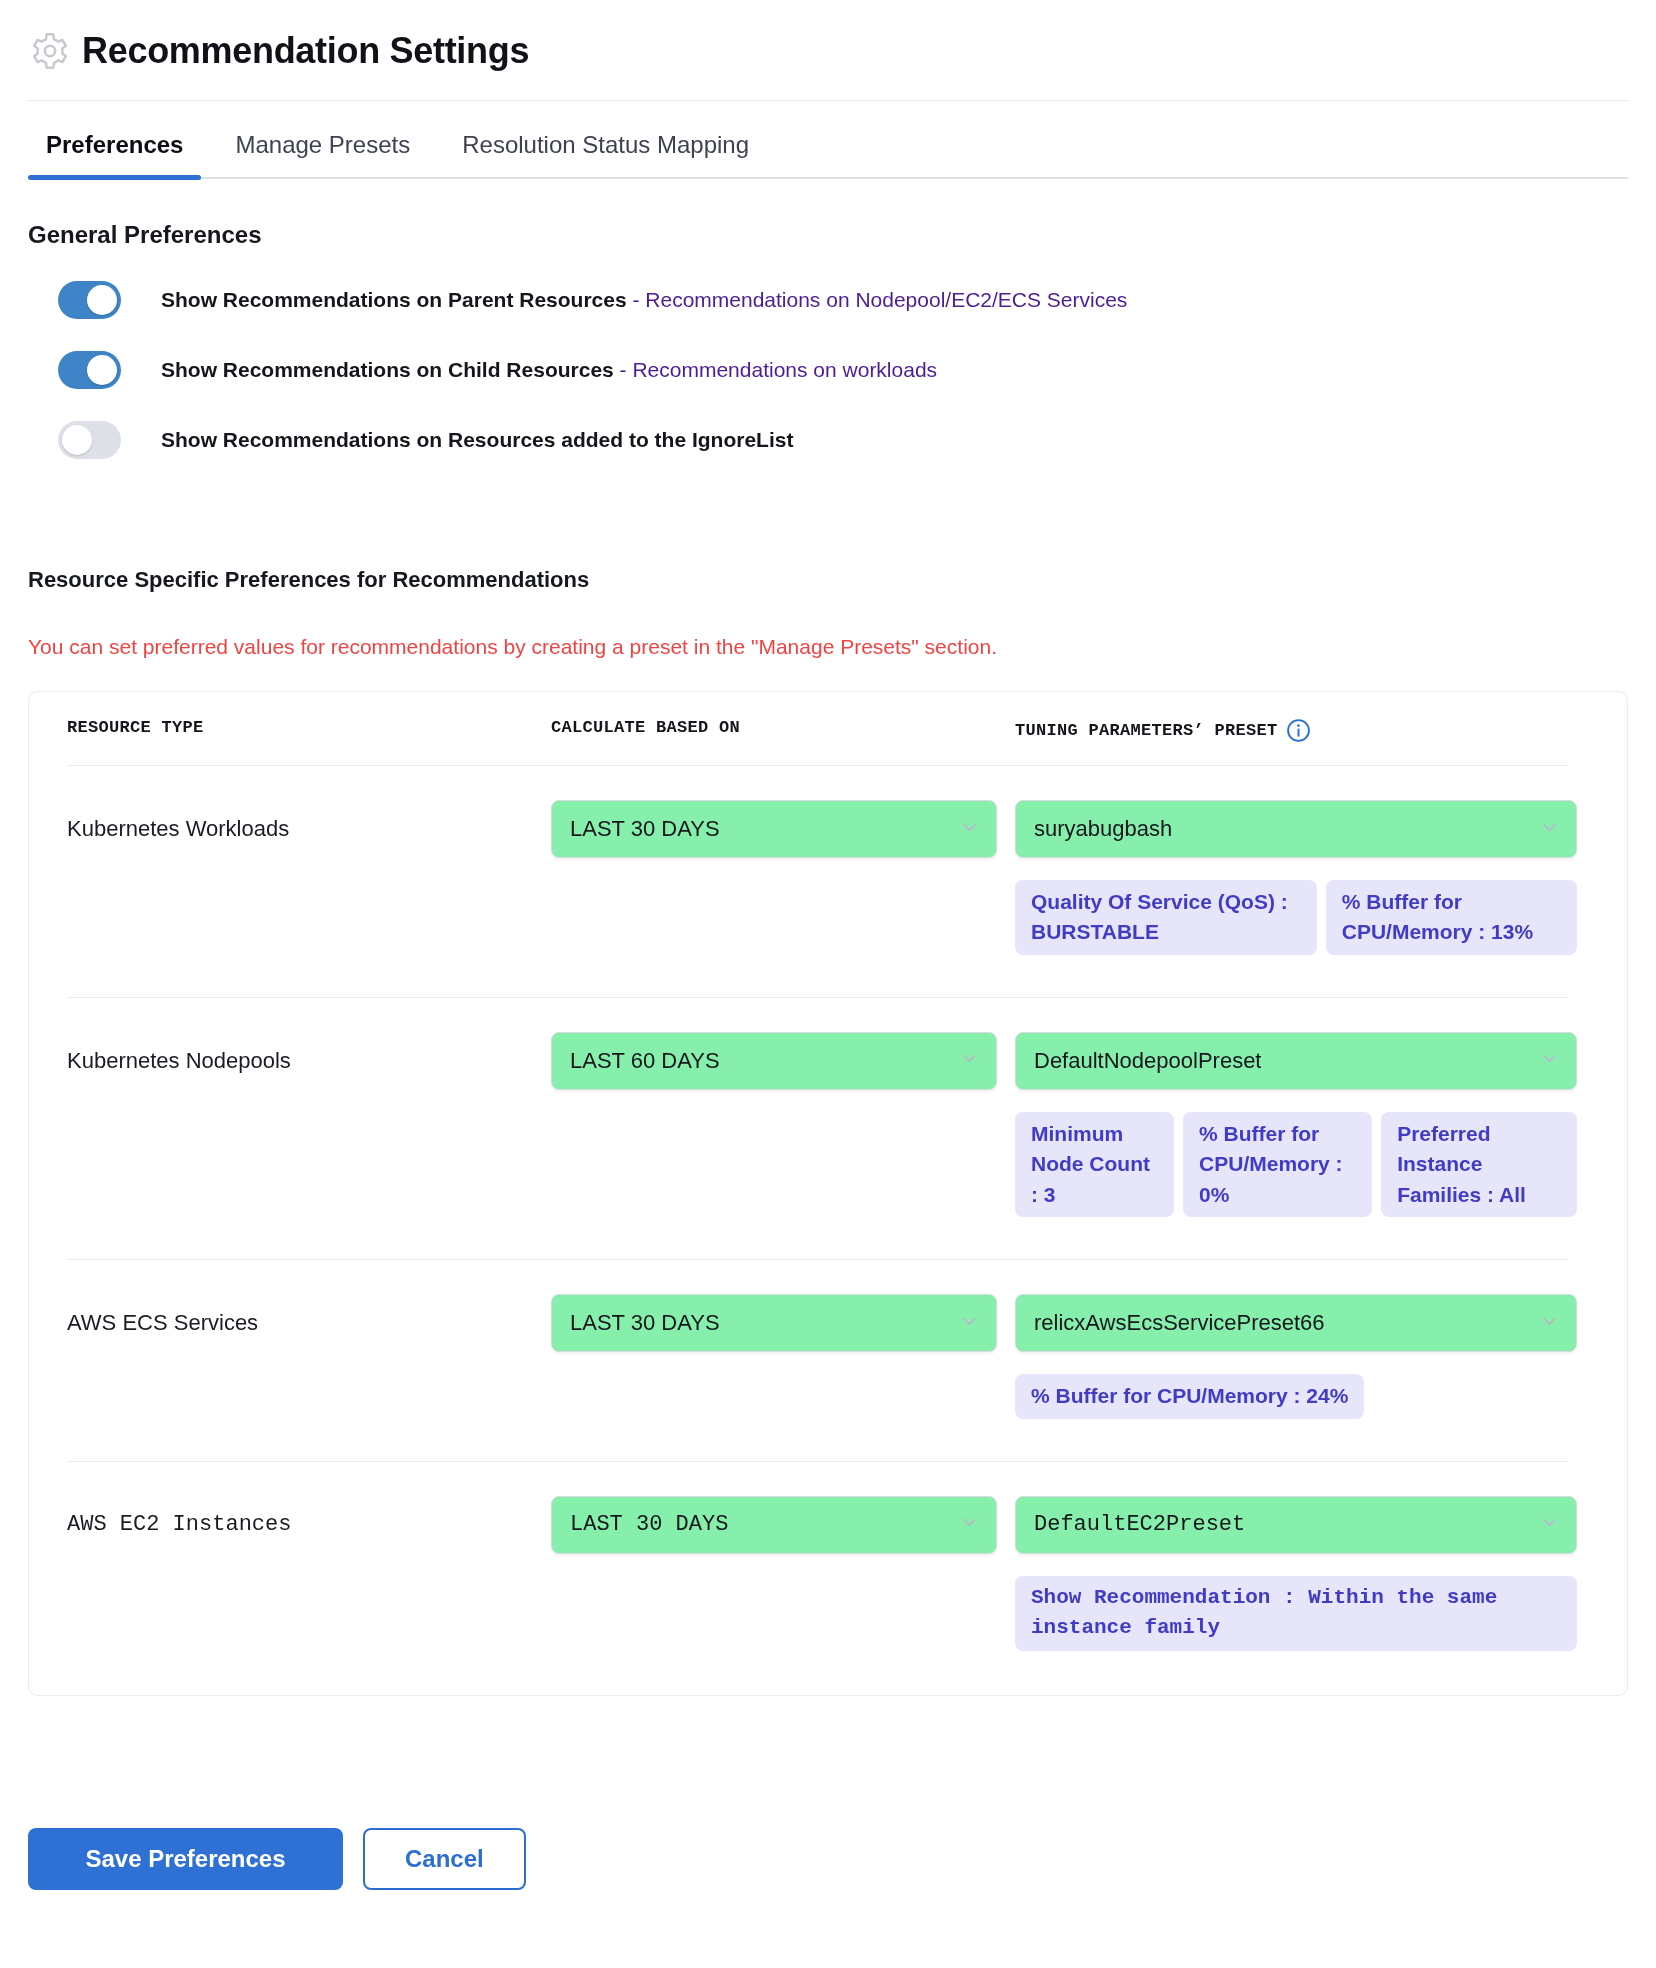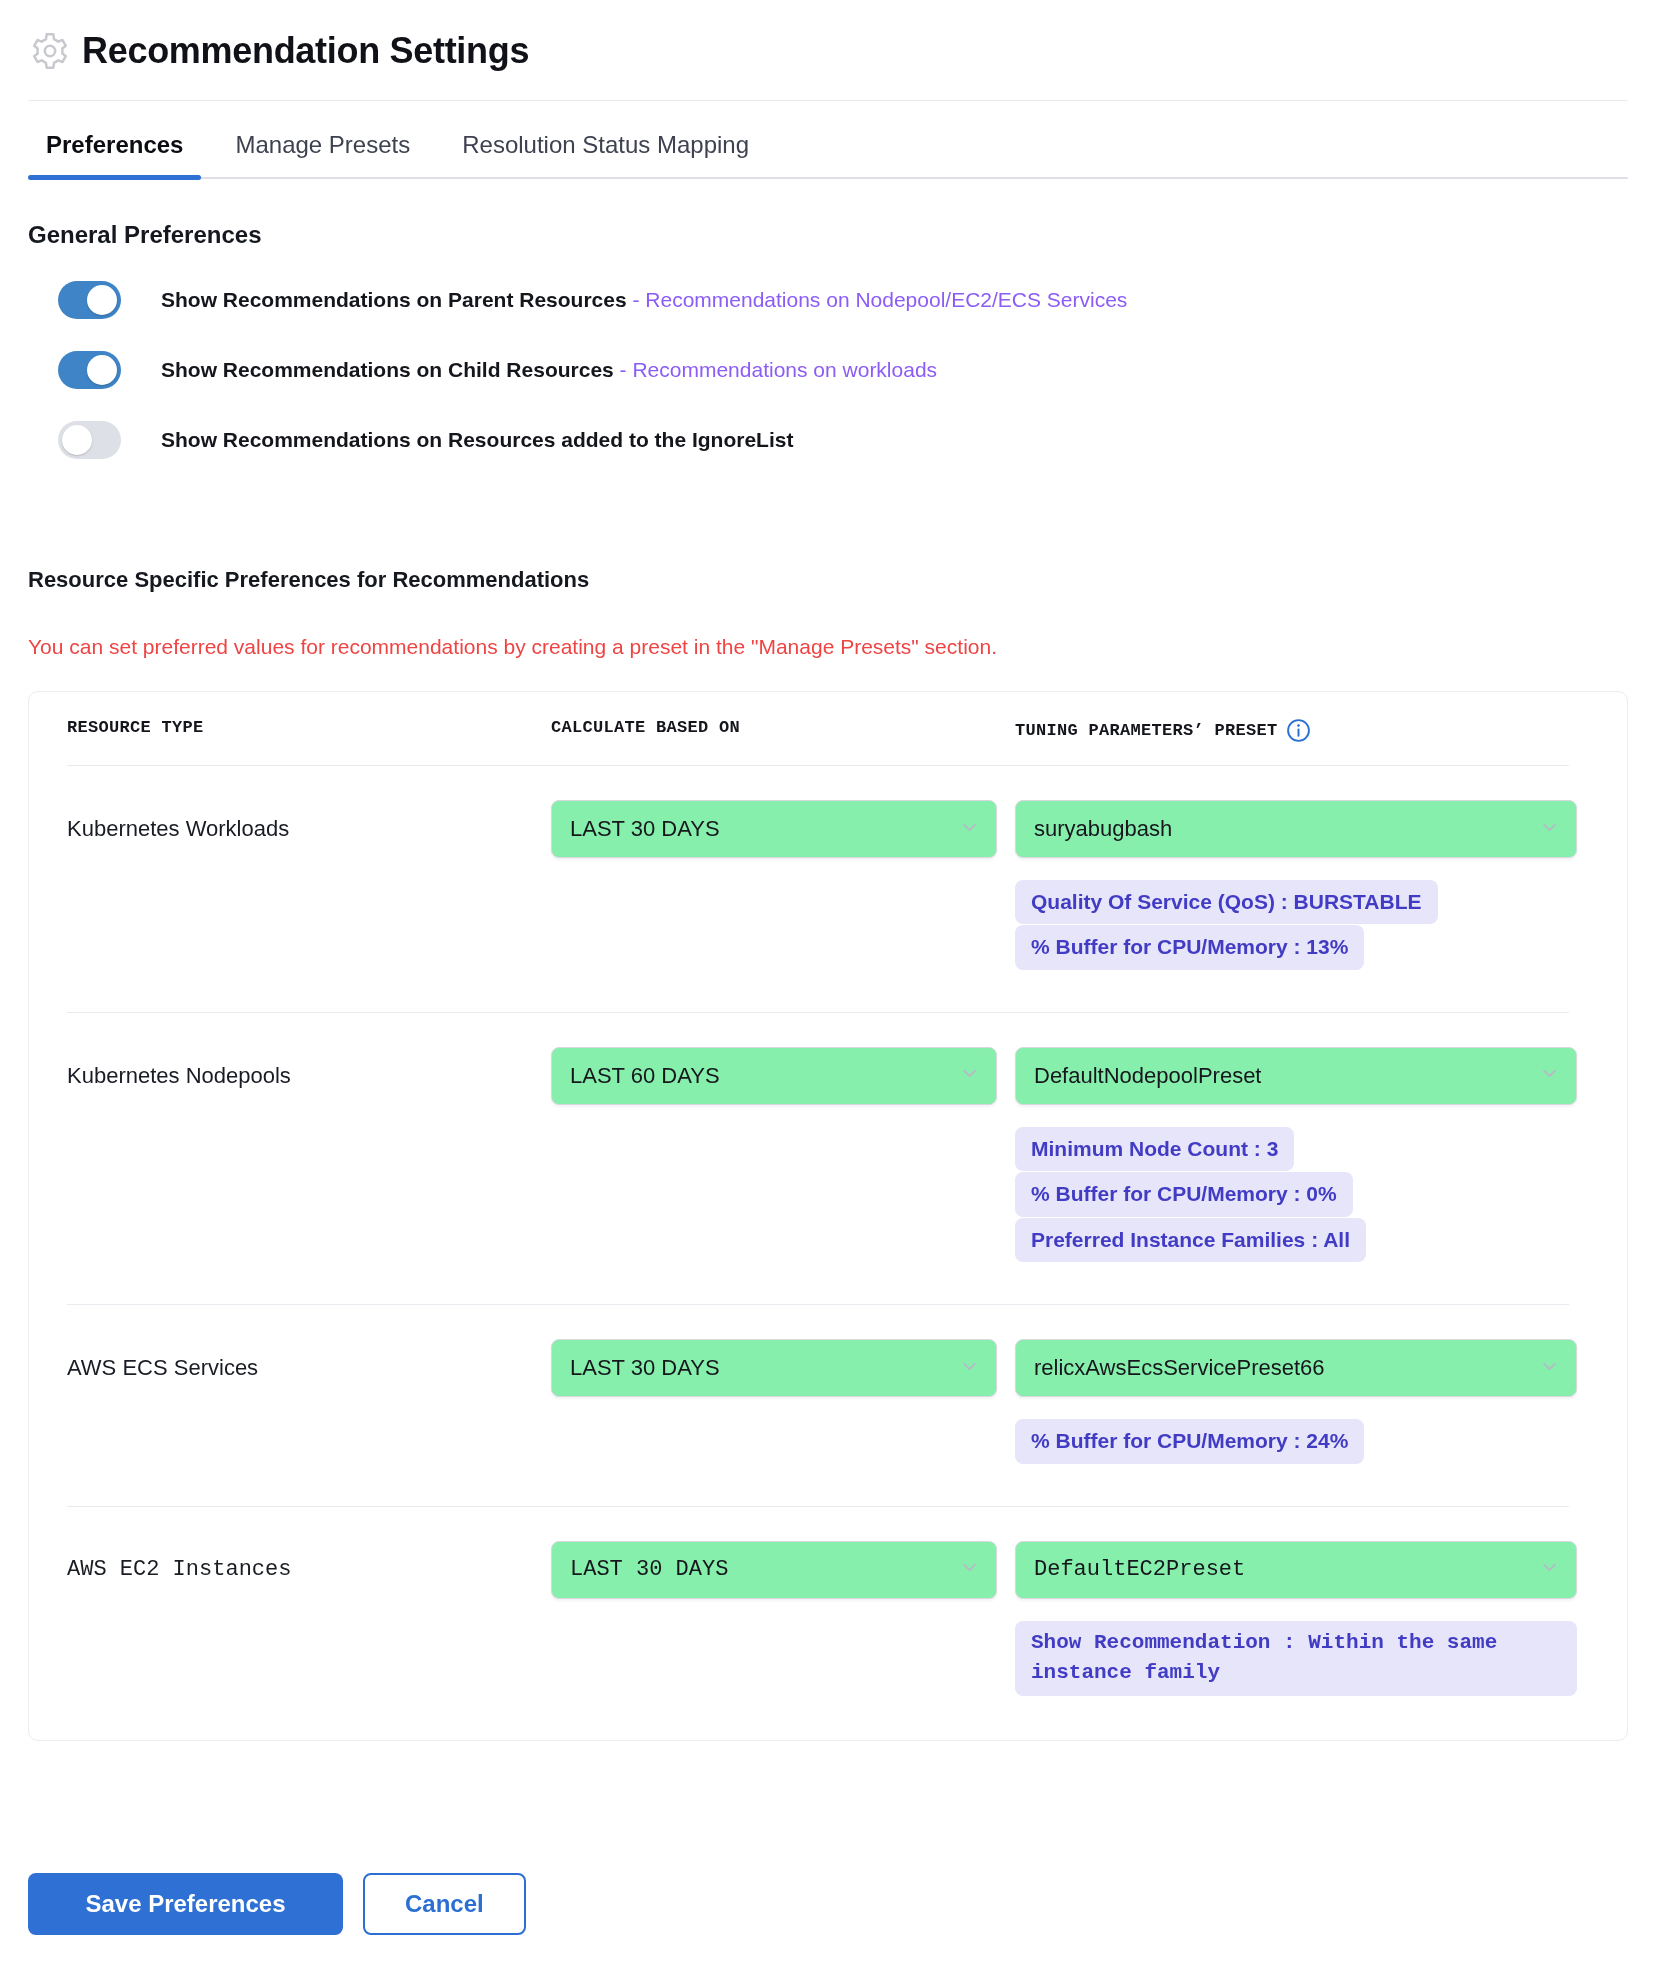--- a/index.html
+++ b/index.html
@@ -29,42 +29,42 @@
   .toggles { margin-top: 10px; }
   .toggle-row { display: flex; align-items: center; margin-top: 32px; }
   .switch { width: 63px; height: 38px; border-radius: 19px; position: relative; flex: 0 0 auto; margin-left: 30px; cursor: pointer; }
   .switch.on { background: #3e84c6; }
   .switch.off { background: #dde0e6; }
   .switch .knob { position: absolute; top: 4px; width: 30px; height: 30px; background: #ffffff; border-radius: 50%; box-shadow: 0 1px 2px rgba(0,0,0,0.18); }
   .switch.on .knob { right: 4px; }
   .switch.off .knob { left: 4px; }
   .toggle-text { margin-left: 40px; font-size: 21px; line-height: 1.3; }
   .toggle-text b { font-weight: 700; color: #14161c; }
-  .toggle-text .desc { color: #8b5cf6; font-weight: 400; }
+  .toggle-text .desc { color: #4c1d95; font-weight: 400; }
 
   
   .rs-heading { font-size: 22px; font-weight: 700; color: #15181e; margin-top: 108px; }
   .rs-desc { font-size: 21px; color: #ef4444; margin-top: 42px; }
 
   
   .table { border: 1px solid #ececf2; border-radius: 10px; margin-top: 32px; padding: 26px 58px 0 38px; }
   .grid-row { display: grid; grid-template-columns: 466px 446px 562px; column-gap: 18px; align-items: start; }
   .thead { padding-bottom: 22px; border-bottom: 1px solid #eaeaf0; }
   .th { font-size: 17px; font-weight: 700; color: #14161c; letter-spacing: 0.3px; display: flex; align-items: center; gap: 8px; font-family: Liberation Mono, monospace; }
   .info-icon { width: 25px; height: 25px; flex: 0 0 auto; cursor: pointer; }
   .trow { padding: 34px 0 42px 0; border-bottom: 1px solid #eaeaf0; }
   .trow:last-child { border-bottom: none; padding-bottom: 44px; font-family: Liberation Mono, monospace; }
   .rtype { font-size: 22px; color: #191c23; line-height: 58px; }
   .select { height: 58px; border: 1px solid #d7d8e0; border-radius: 8px; background: #86efac;
             box-shadow: 0 2px 3px rgba(25,28,40,0.05); display: flex; align-items: center;
             justify-content: space-between; padding: 0 18px; cursor: pointer; }
   .select .sel-text { font-size: 22px; color: #15171d; white-space: nowrap; overflow: hidden; }
   .chev { flex: 0 0 auto; margin-left: 12px; }
   .preset-cell { display: flex; flex-direction: column; }
-  .tags { margin-top: 22px; display: flex; flex-direction: column; gap: 1px; align-items: flex-start; }
+  .tags { margin-top: 22px; display: flex; flex-direction: row; gap: 9px; align-items: flex-start; }
   .tag { background: #e6e5fa; color: #423cc5; font-weight: 600; font-size: 21px; line-height: 1.45;
          padding: 7px 16px; border-radius: 8px; max-width: 562px; }
 
   
   .footer { margin-top: 132px; display: flex; gap: 20px; padding-left: 0; }
   .btn { height: 62px; border-radius: 8px; font-size: 24px; font-weight: 700; cursor: pointer;
          font-family: "Liberation Sans", "DejaVu Sans", sans-serif; }
   .btn-primary { background: #2e70d3; color: #ffffff; border: none; padding: 0 38px; min-width: 315px; }
   .btn-secondary { background: #ffffff; color: #2b6fd3; border: 2px solid #2b6fd3; padding: 0 40px; }
 </style>

